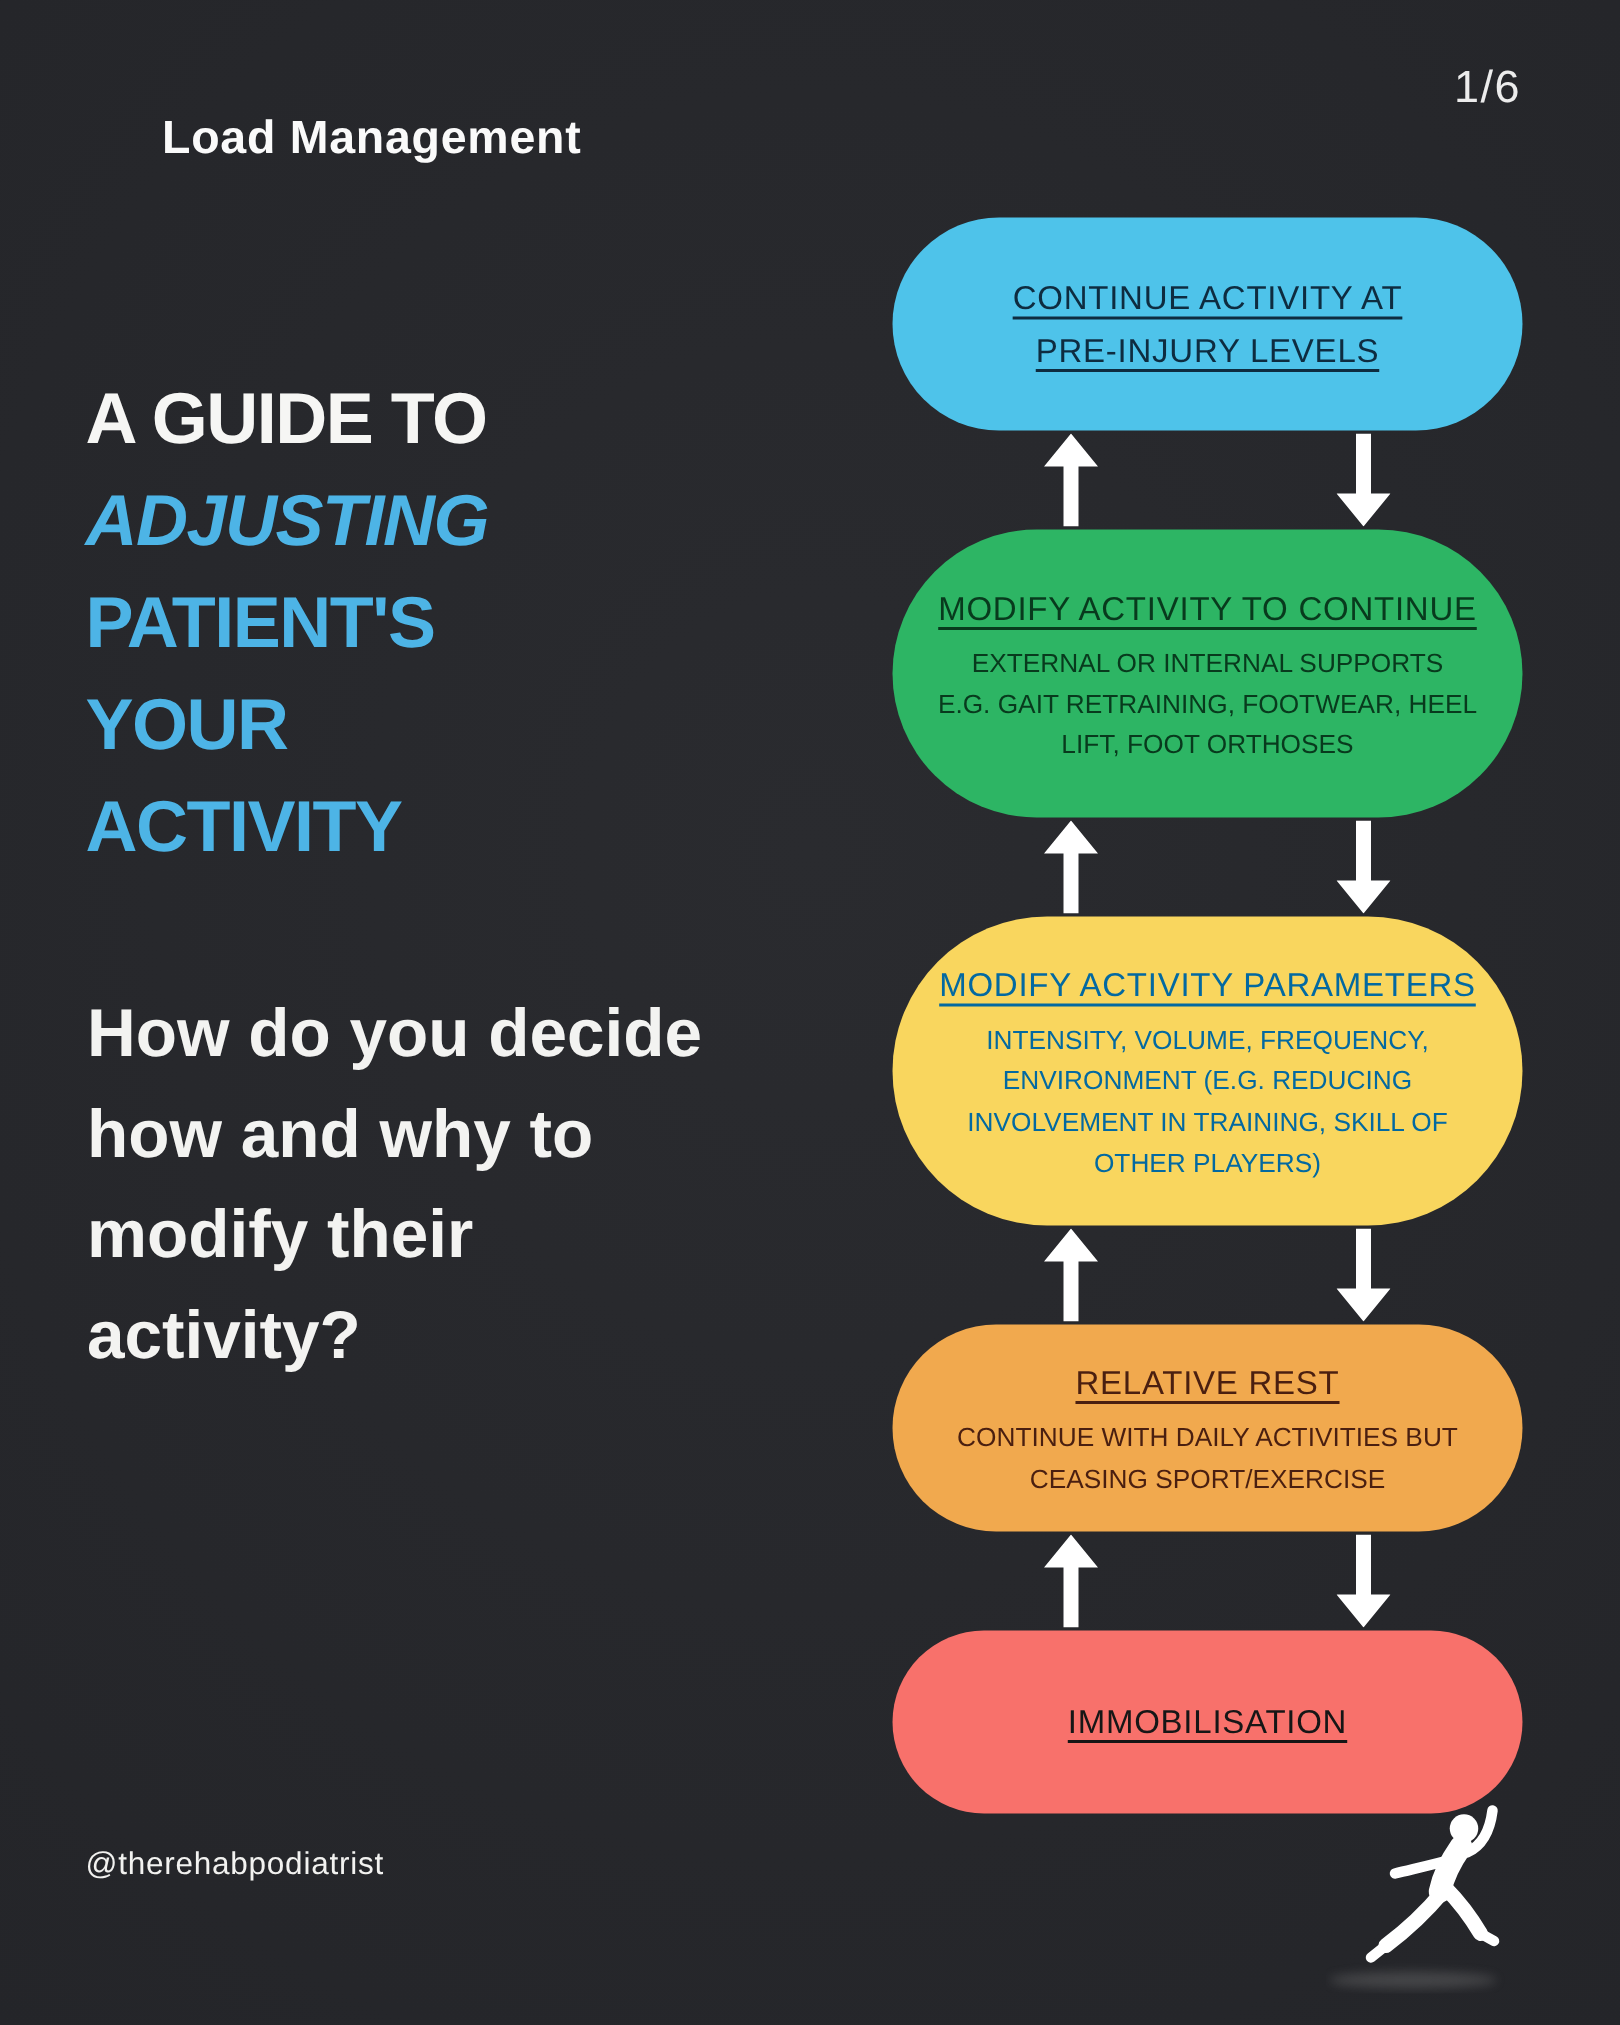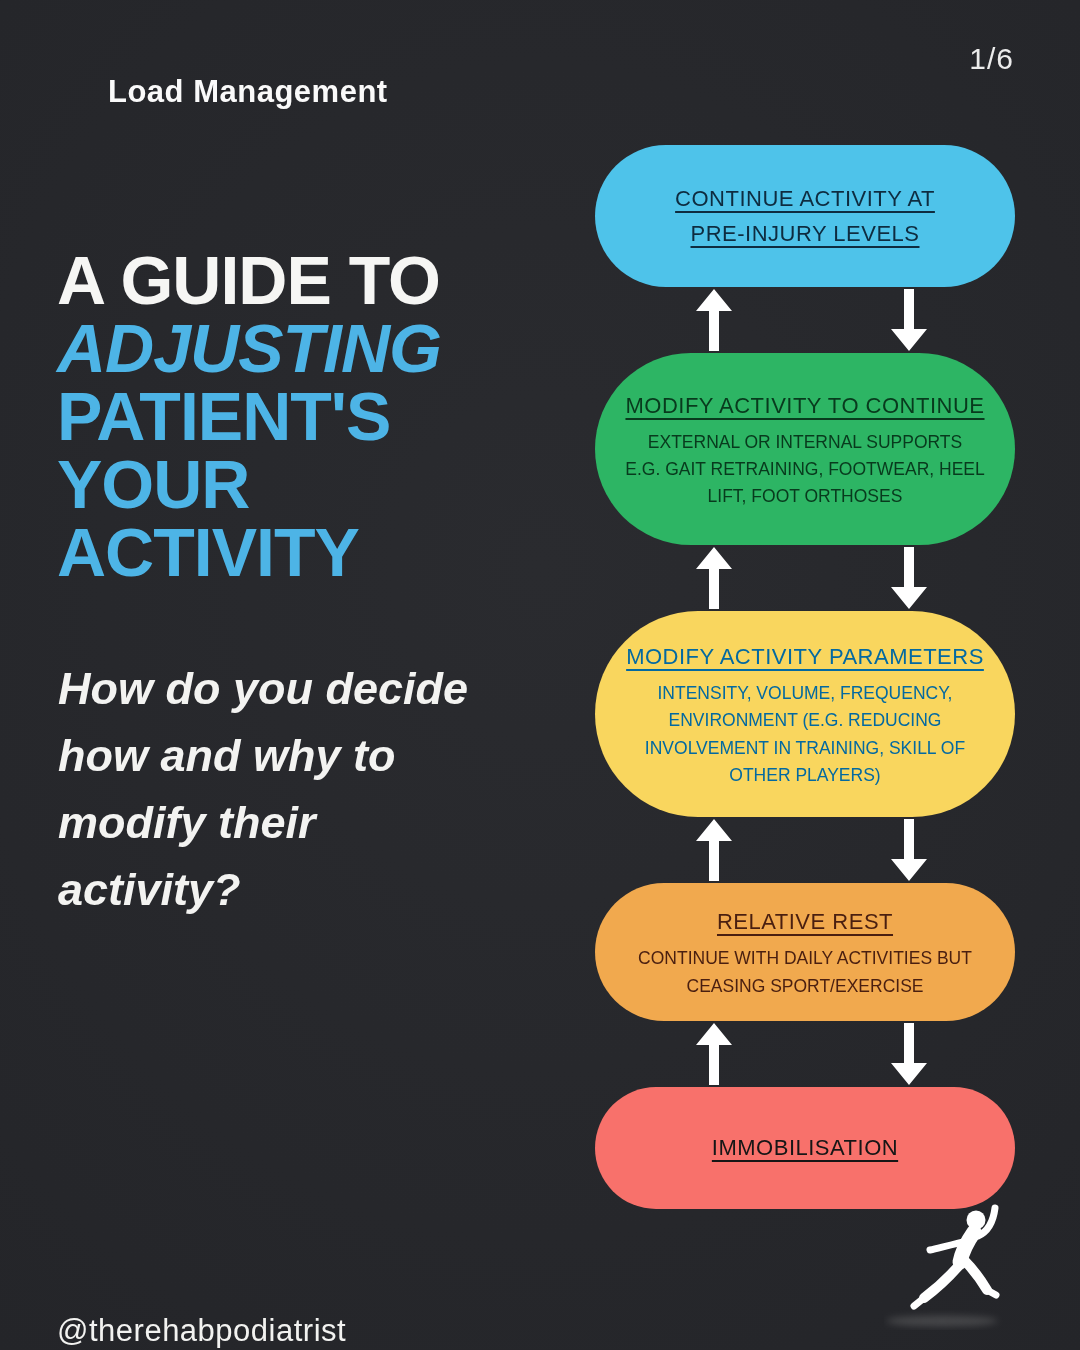--- a/index.html
+++ b/index.html
@@ -14,32 +14,32 @@
   .brand{
     position:absolute;left:108px;top:74px;
     font-size:31px;font-weight:bold;letter-spacing:.5px;color:#fafafa;
   }
   .pageno{
     position:absolute;right:66px;top:42px;
     font-size:30px;font-weight:400;color:#ececec;letter-spacing:1px;
   }
   .title{
     position:absolute;left:57px;top:246px;
-    font-size:68px;line-height:68px;font-weight:bold;letter-spacing:-1px;
+    font-size:48px;line-height:68px;font-weight:bold;letter-spacing:-1px;
     color:#f6f6f4;margin:0;
   }
   .title span{display:block;}
   .subtitle{
     position:absolute;left:58px;top:655px;
-    font-size:45px;line-height:67px;font-weight:bold;color:#f3f3f1;margin:0;font-style:italic;
+    font-size:45px;line-height:67px;font-weight:bold;color:#f3f3f1;margin:0;
   }
   .subtitle span{display:block;}
   .handle{
-    position:absolute;left:57px;top:1313px;
-    font-size:31px;letter-spacing:.5px;color:#f2f2f0;font-weight:400;
+    position:absolute;left:57px;top:1231px;
+    font-size:21px;letter-spacing:.5px;color:#f2f2f0;font-weight:400;
   }
   .flow{position:absolute;left:595px;top:145px;width:420px;}
   .pill{
     border-radius:999px;
     display:flex;flex-direction:column;justify-content:center;align-items:center;
     text-align:center;box-sizing:border-box;padding:0 8px;
   }
   .pill[data-step="0"]{height:142px;justify-content:center;}
   .pill[data-step="1"]{height:192px;}
   .pill[data-step="2"]{height:206px;}

